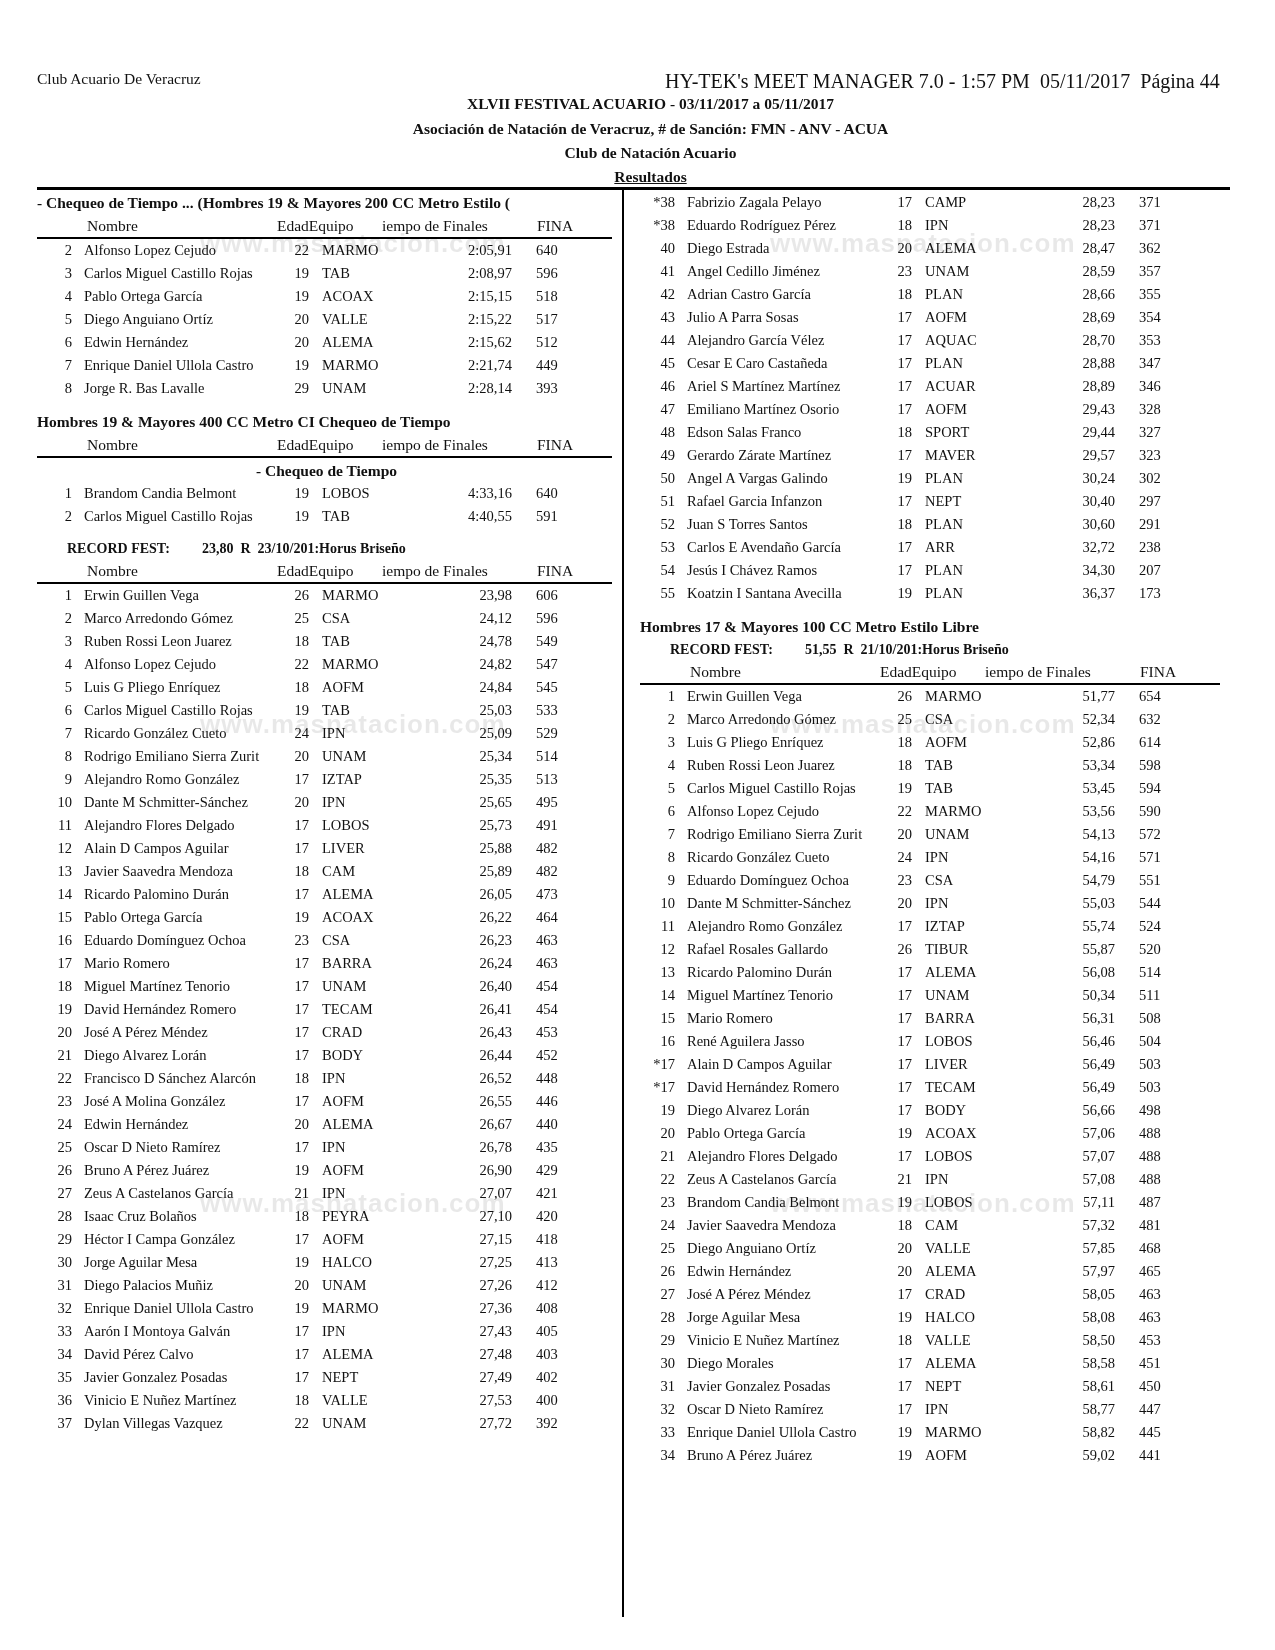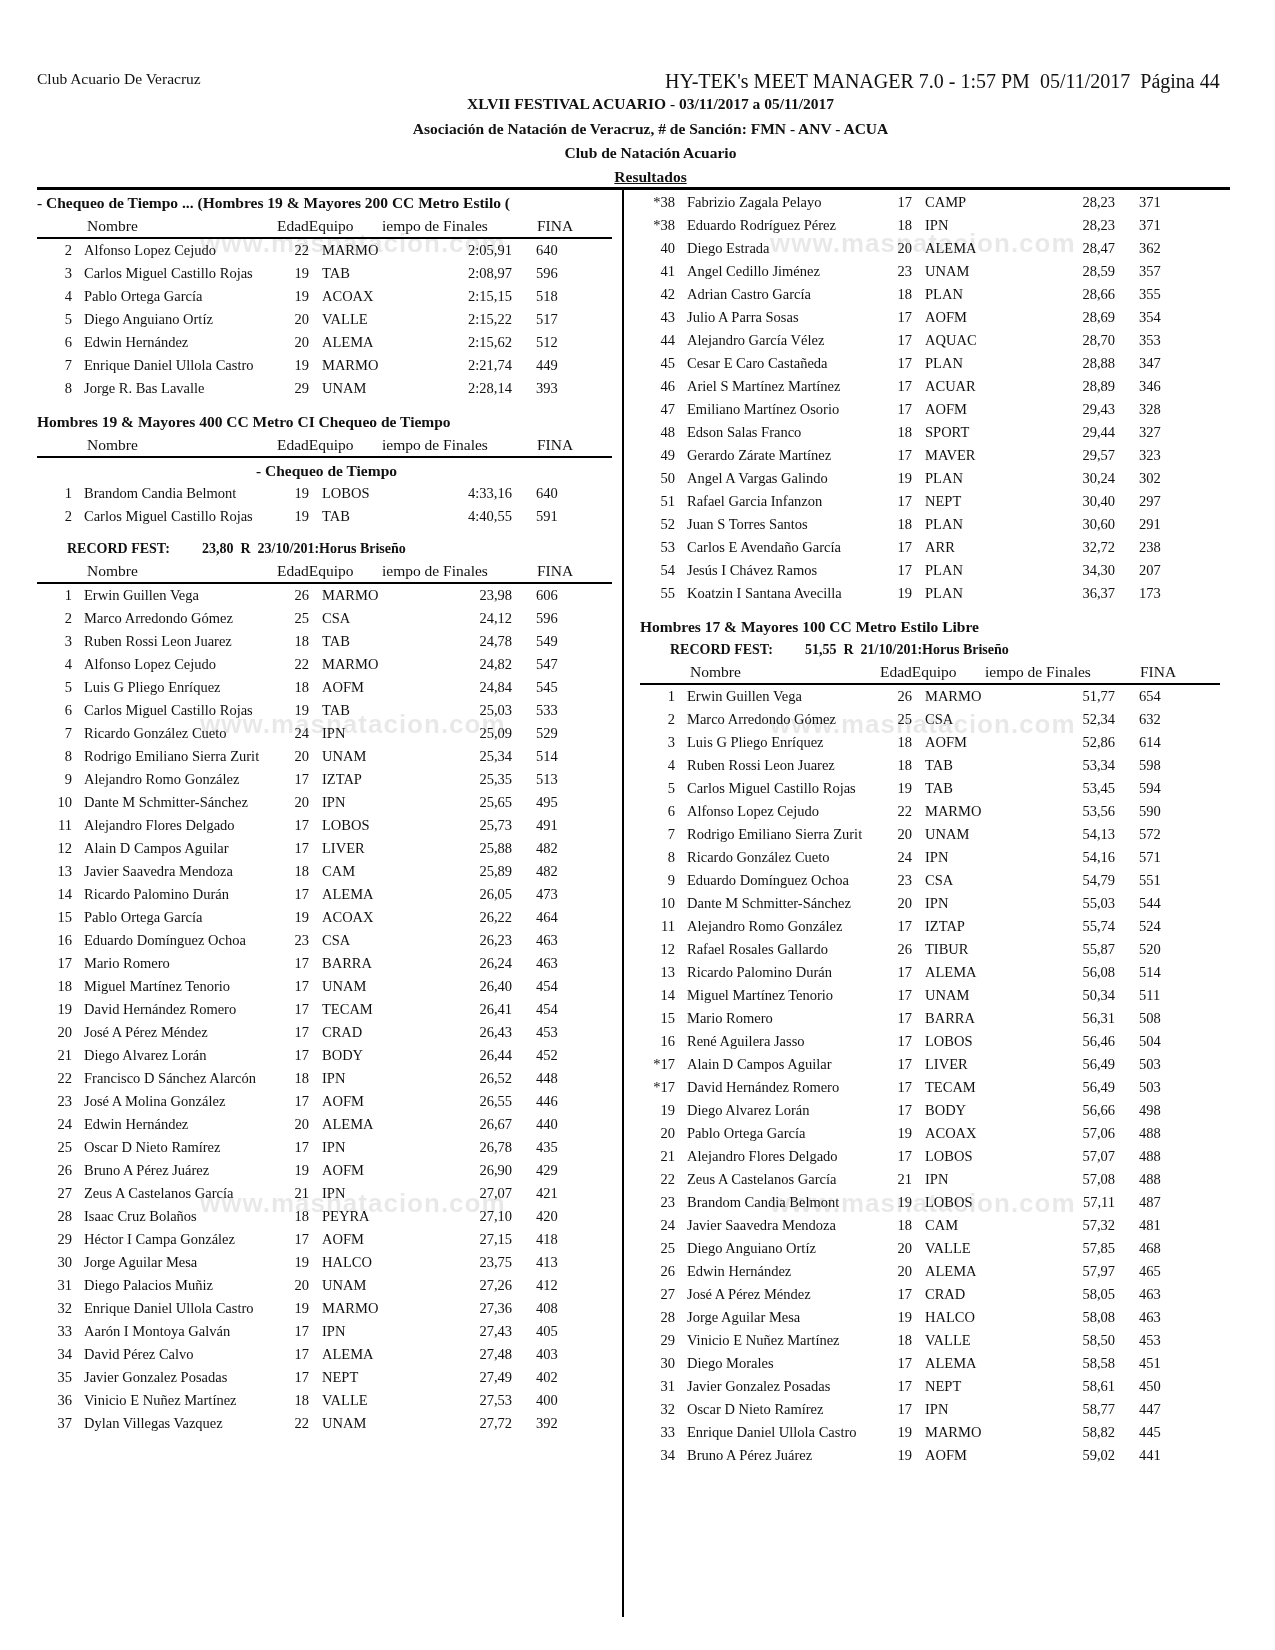--- a/index.html
+++ b/index.html
@@ -408,21 +408,21 @@
         <span class="c-age">17</span>
         <span class="c-team">AOFM</span>
         <span class="c-time">27,15</span>
         <span class="c-fina">418</span>
       </div>
       <div class="row">
         <span class="c-place">30</span>
         <span class="c-name">Jorge Aguilar Mesa</span>
         <span class="c-age">19</span>
         <span class="c-team">HALCO</span>
-        <span class="c-time">23,75</span>
+        <span class="c-time">27,25</span>
         <span class="c-fina">413</span>
       </div>
       <div class="row">
         <span class="c-place">31</span>
         <span class="c-name">Diego Palacios Muñiz</span>
         <span class="c-age">20</span>
         <span class="c-team">UNAM</span>
         <span class="c-time">27,26</span>
         <span class="c-fina">412</span>
       </div>

